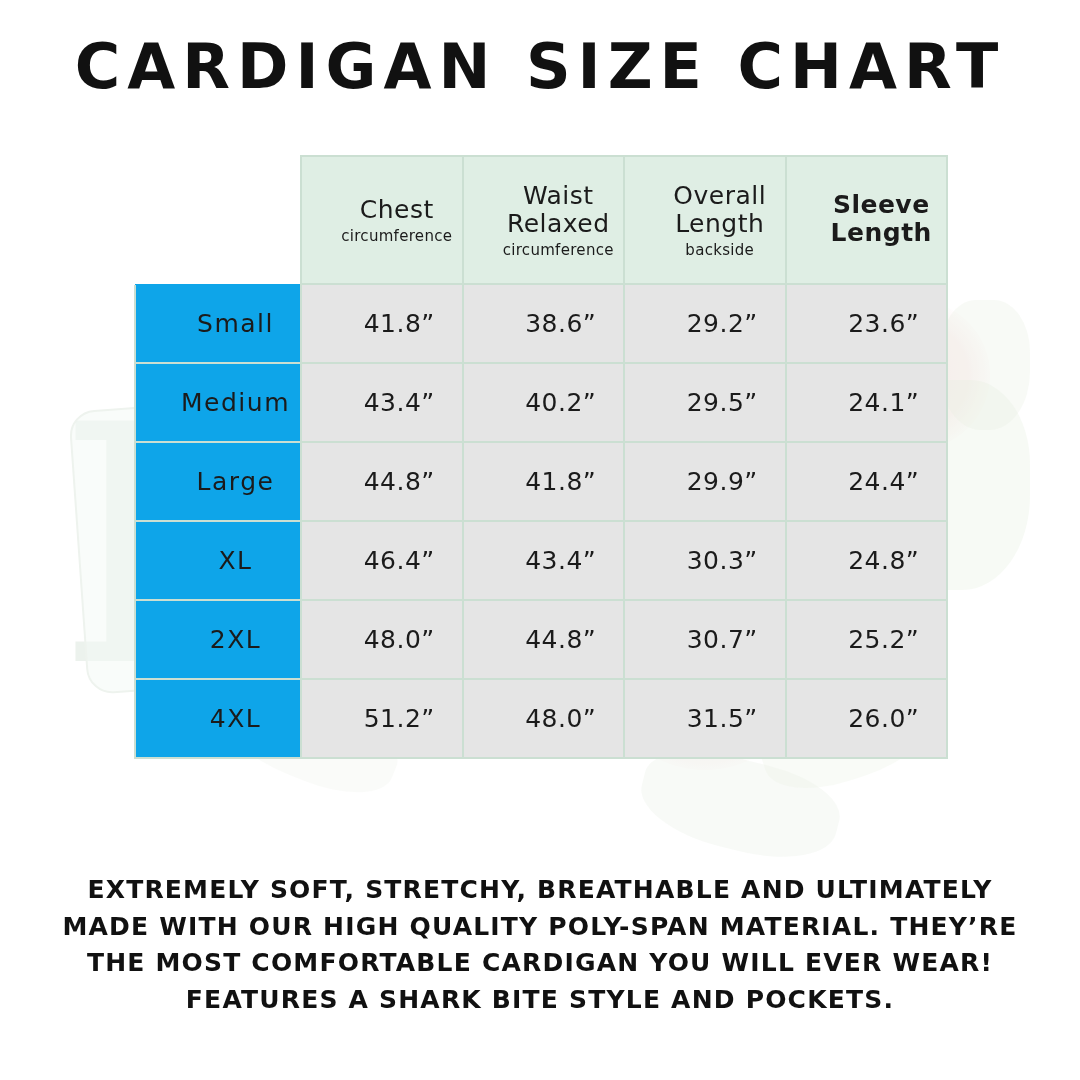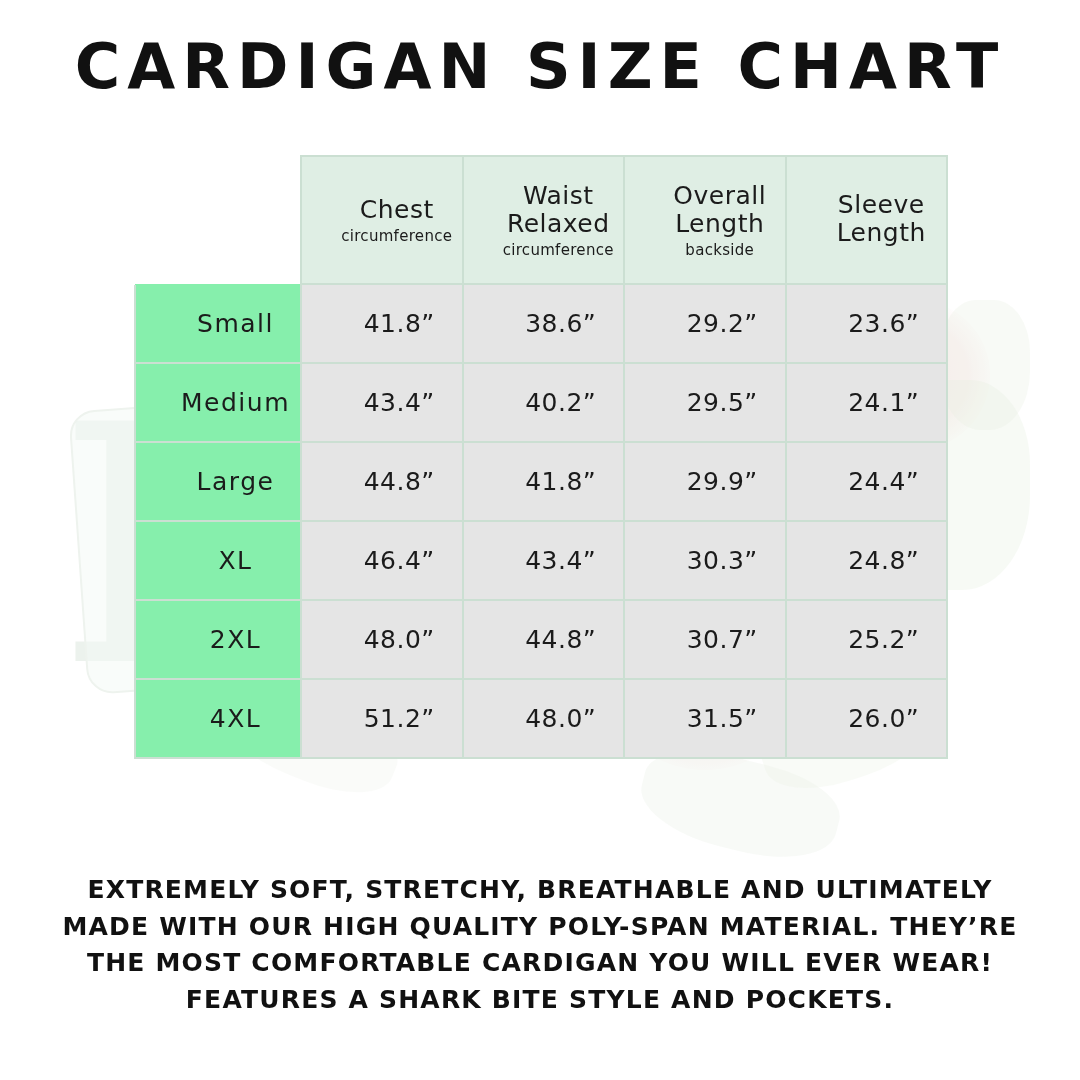--- a/index.html
+++ b/index.html
@@ -120,21 +120,21 @@
     margin-top: 3px;
   }
 
   tbody td {
     height: 75px;
     font-size: 25px;
     letter-spacing: 0.5px;
     background: #e5e5e5;
   }
   tbody td.size-cell {
-    background: #86efac;
+    background: #0ea5e9;
     letter-spacing: 1.5px;
   }
 
   
   .footer {
     position: absolute;
     left: 50px;
     top: 872px;
     width: 980px;
     text-align: center;
@@ -194,21 +194,21 @@
             <span class="th-main" style="white-space:pre-line;">Waist
 Relaxed</span>
             <span class="th-sub">circumference</span>
           </th>
           <th>
             <span class="th-main" style="white-space:pre-line;">Overall
 Length</span>
             <span class="th-sub">backside</span>
           </th>
           <th>
-            <span class="th-main" style="white-space:pre-line;">Sleeve
+            <span class="th-main" style="white-space:pre-line;font-weight:bold;">Sleeve
 Length</span>
             <span class="th-sub"></span>
           </th>
         </tr>
       </thead>
       <tbody>
         <tr>
           <td class="size-cell">Small</td>
           <td>41.8”</td>
           <td>38.6”</td>

